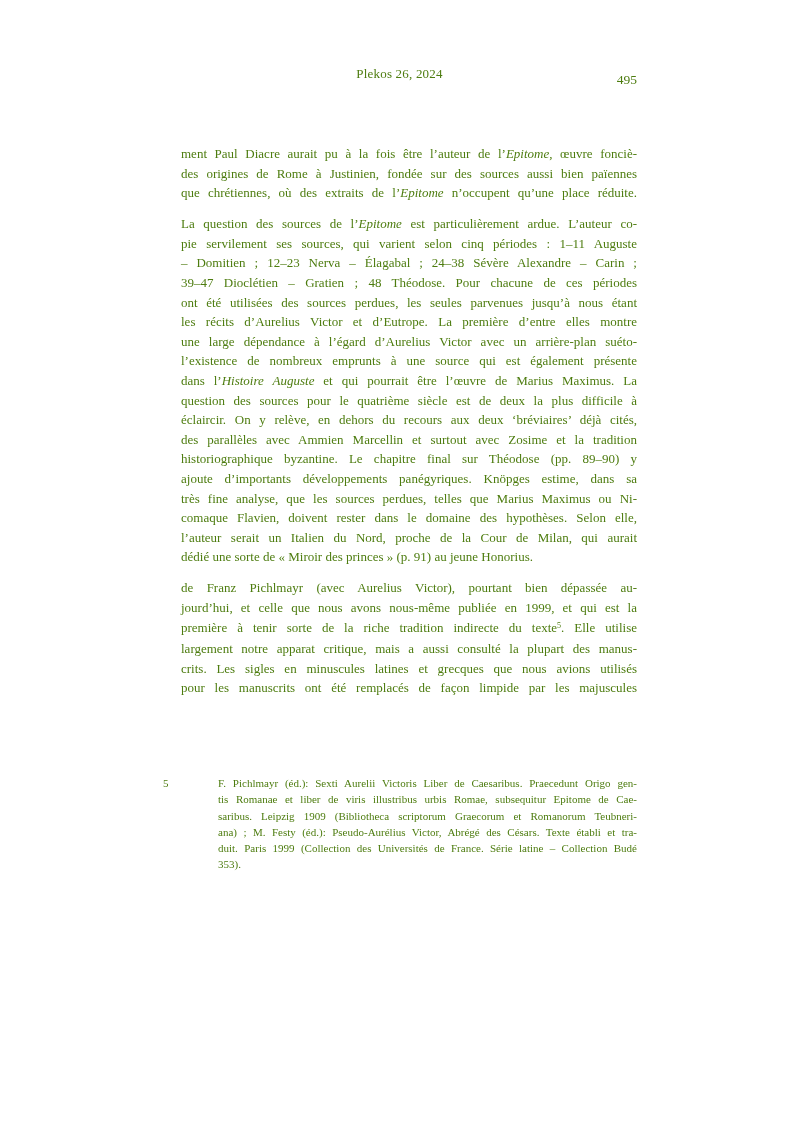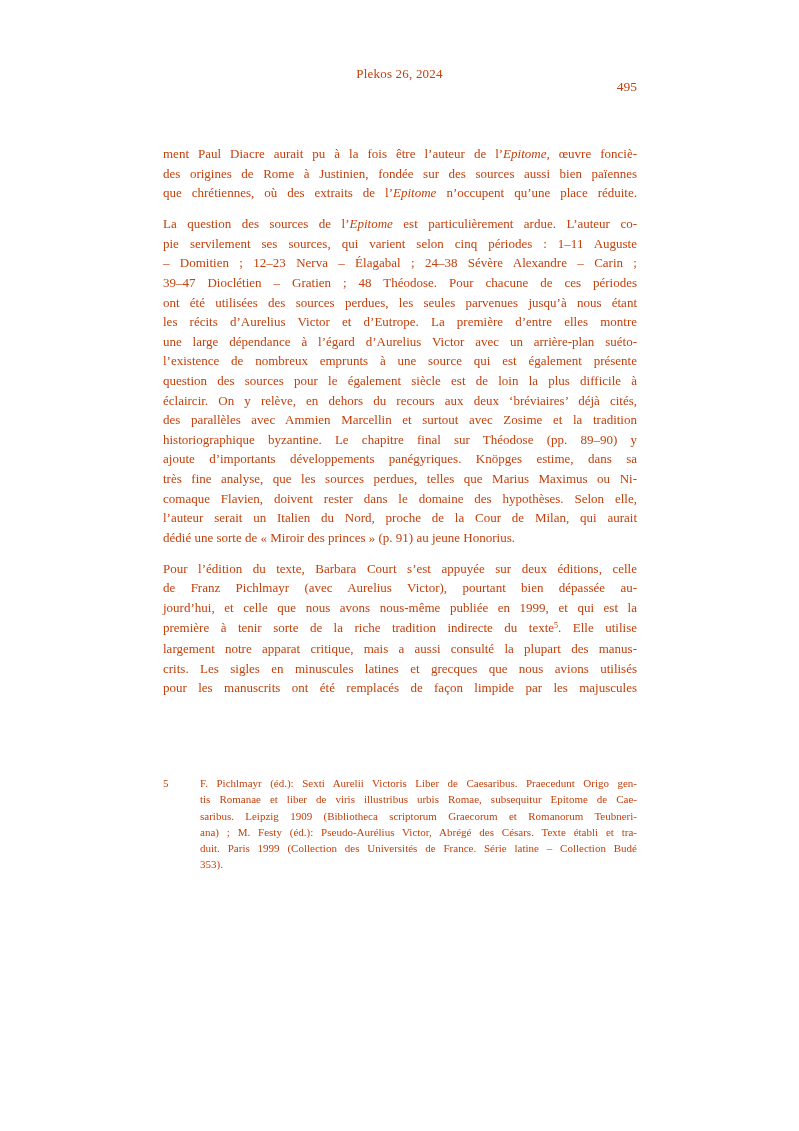--- a/index.html
+++ b/index.html
@@ -2,51 +2,51 @@
 <html><head>
 <meta charset="utf-8">
 <style>
   html, body { margin: 0; padding: 0; background: #e8e8e8; }
   .page {
     position: relative;
     width: 799px;
     height: 1131px;
     background: #ffffff;
     font-family: "Liberation Serif", "DejaVu Serif", serif;
-    color: #c2410c;
+    color: #4d7c0f;
     overflow: hidden;
   }
   .header-journal {
     position: absolute;
     top: 66px;
     left: 0;
     width: 799px;
     text-align: center;
     font-size: 13px;
     letter-spacing: 0.2px;
   }
   .header-pagenum {
     position: absolute;
-    top: 79px;
+    top: 72px;
     left: 163px;
     width: 474px;
     text-align: right;
     font-size: 13.5px;
   }
   .text-column {
     position: absolute;
     top: 144px;
     left: 163px;
     width: 474px;
     font-size: 13px;
     line-height: 19.6px;
   }
   .para { margin: 0 0 11.5px 0; }
   .para:last-child { margin-bottom: 0; }
-  .tl { text-align: left; }
+  .tl { text-align: left; margin-left: 18px; }
   .tl.just { text-align: justify; text-align-last: justify; }
   em { font-style: italic; }
   .sup {
     font-size: 0.62em;
     position: relative;
     top: -0.45em;
   }
   .footnote {
     position: absolute;
     top: 775px;
@@ -75,32 +75,32 @@
       </div>
       <div class="para">
         <div class="tl just"><span>La question des sources de l’</span><em>Epitome</em><span> est particulièrement ardue. L’auteur co-</span></div>
         <div class="tl just"><span>pie servilement ses sources, qui varient selon cinq périodes : 1–11 Auguste</span></div>
         <div class="tl just"><span>– Domitien ; 12–23 Nerva – Élagabal ; 24–38 Sévère Alexandre – Carin ;</span></div>
         <div class="tl just"><span>39–47 Dioclétien – Gratien ; 48 Théodose. Pour chacune de ces périodes</span></div>
         <div class="tl just"><span>ont été utilisées des sources perdues, les seules parvenues jusqu’à nous étant</span></div>
         <div class="tl just"><span>les récits d’Aurelius Victor et d’Eutrope. La première d’entre elles montre</span></div>
         <div class="tl just"><span>une large dépendance à l’égard d’Aurelius Victor avec un arrière-plan suéto-</span></div>
         <div class="tl just"><span>l’existence de nombreux emprunts à une source qui est également présente</span></div>
-        <div class="tl just"><span>question des sources pour le également siècle est de loin la plus difficile à</span></div>
+        <div class="tl just"><span>dans l’</span><em>Histoire Auguste</em><span> et qui pourrait être l’œuvre de Marius Maximus. La</span></div>
+        <div class="tl just"><span>question des sources pour le quatrième siècle est de deux la plus difficile à</span></div>
         <div class="tl just"><span>éclaircir. On y relève, en dehors du recours aux deux ‘bréviaires’ déjà cités,</span></div>
         <div class="tl just"><span>des parallèles avec Ammien Marcellin et surtout avec Zosime et la tradition</span></div>
         <div class="tl just"><span>historiographique byzantine. Le chapitre final sur Théodose (pp. 89–90) y</span></div>
         <div class="tl just"><span>ajoute d’importants développements panégyriques. Knöpges estime, dans sa</span></div>
         <div class="tl just"><span>très fine analyse, que les sources perdues, telles que Marius Maximus ou Ni-</span></div>
         <div class="tl just"><span>comaque Flavien, doivent rester dans le domaine des hypothèses. Selon elle,</span></div>
         <div class="tl just"><span>l’auteur serait un Italien du Nord, proche de la Cour de Milan, qui aurait</span></div>
         <div class="tl"><span>dédié une sorte de « Miroir des princes » (p. 91) au jeune Honorius.</span></div>
       </div>
       <div class="para">
-        <div class="tl just"><span>Pour l’édition du texte, Barbara Court s’est appuyée sur deux éditions, celle</span></div>
         <div class="tl just"><span>de Franz Pichlmayr (avec Aurelius Victor), pourtant bien dépassée au-</span></div>
         <div class="tl just"><span>jourd’hui, et celle que nous avons nous-même publiée en 1999, et qui est la</span></div>
         <div class="tl just"><span>première à tenir sorte de la riche tradition indirecte du texte</span><span class="sup">5</span><span>. Elle utilise</span></div>
         <div class="tl just"><span>largement notre apparat critique, mais a aussi consulté la plupart des manus-</span></div>
         <div class="tl just"><span>crits. Les sigles en minuscules latines et grecques que nous avions utilisés</span></div>
         <div class="tl just"><span>pour les manuscrits ont été remplacés de façon limpide par les majuscules</span></div>
       </div>
     </main>
 
   <section class="footnote">

